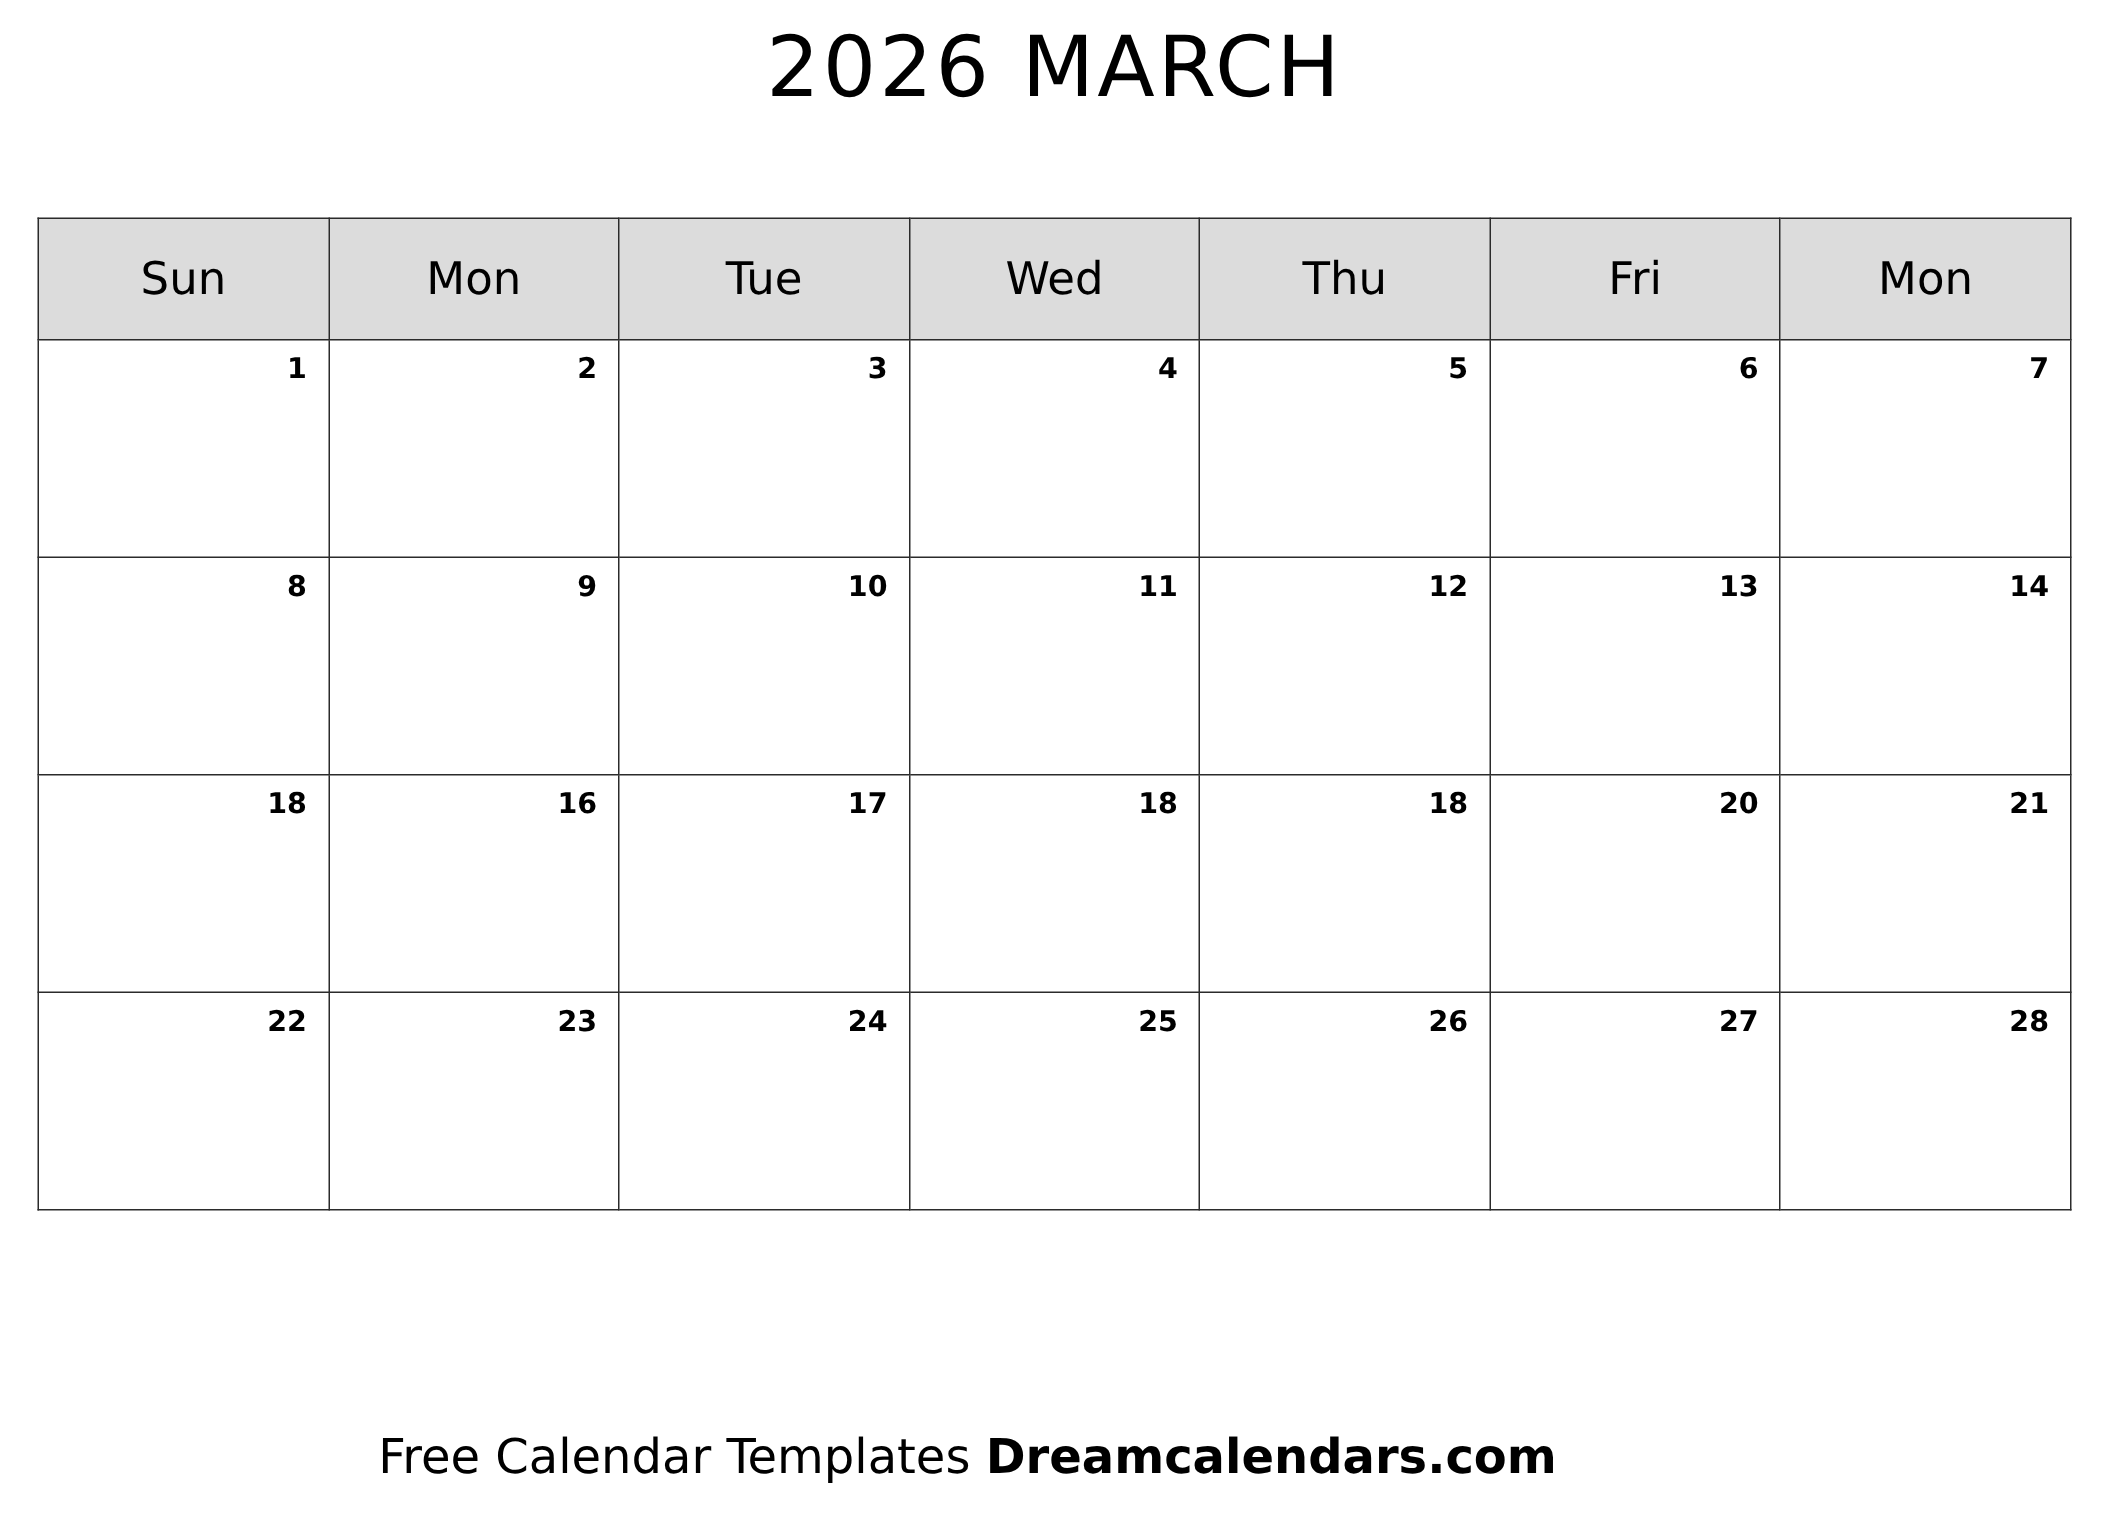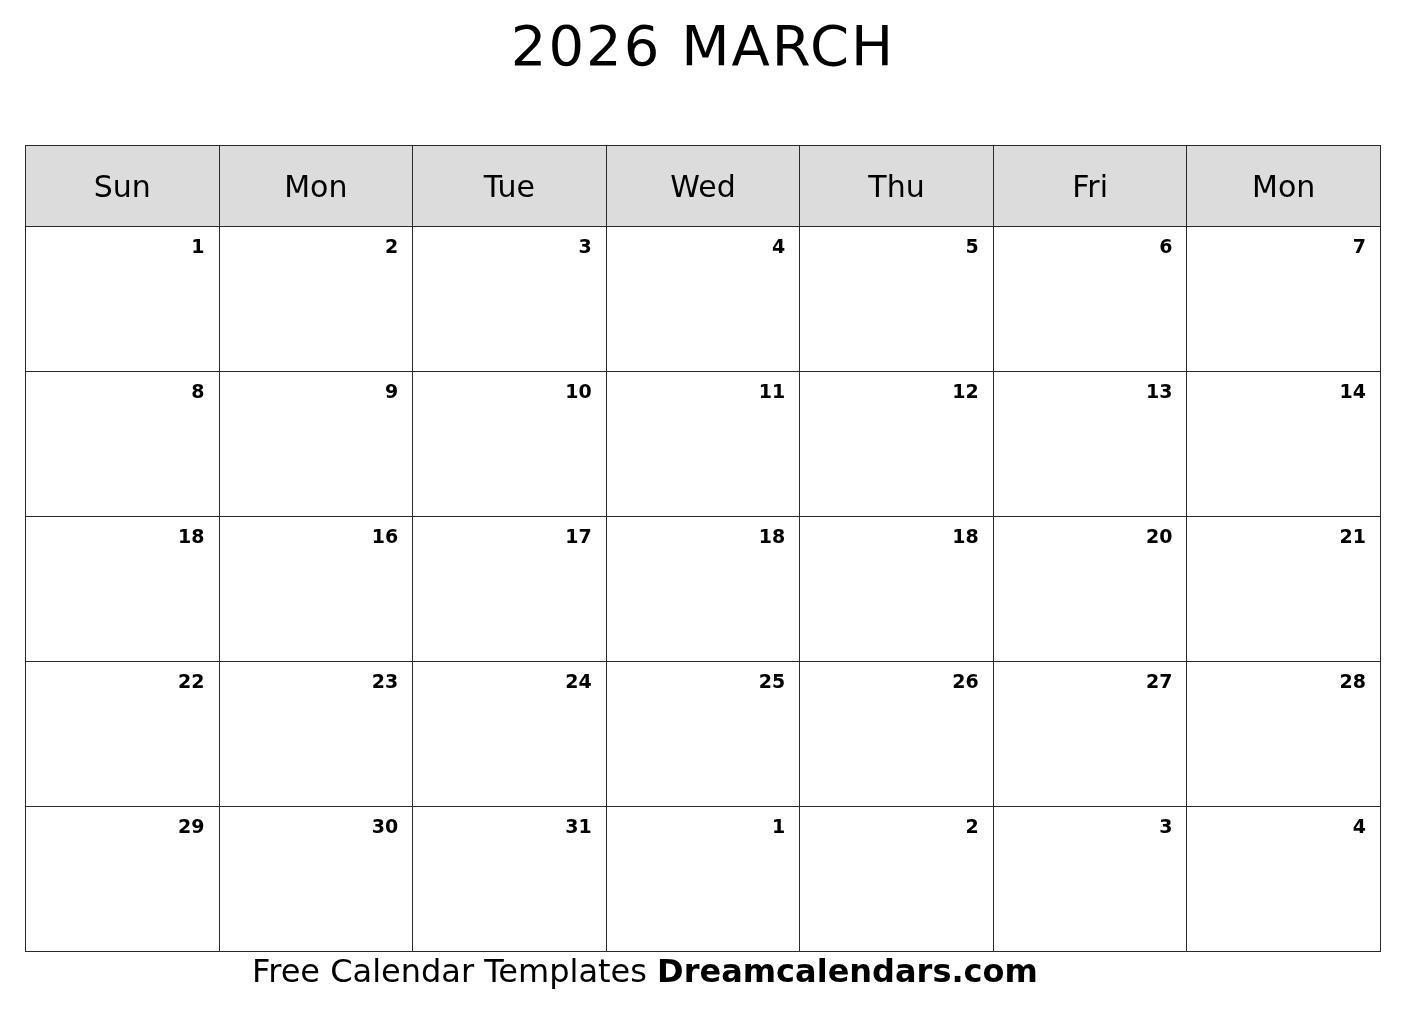--- a/index.html
+++ b/index.html
@@ -132,29 +132,20 @@
       </tr>
       <tr>
         <td>22</td>
         <td>23</td>
         <td>24</td>
         <td>25</td>
         <td>26</td>
         <td>27</td>
         <td>28</td>
       </tr>
-      <tr>
-        <td>29</td>
-        <td>30</td>
-        <td>31</td>
-        <td>1</td>
-        <td>2</td>
-        <td>3</td>
-        <td>4</td>
-      </tr>
     </tbody>
   </table>
 
   <div class="footer">
     <span class="free">Free Calendar Templates </span><span class="brand">Dreamcalendars.com</span>
   </div>
 
 </div>
 
 </body></html>

